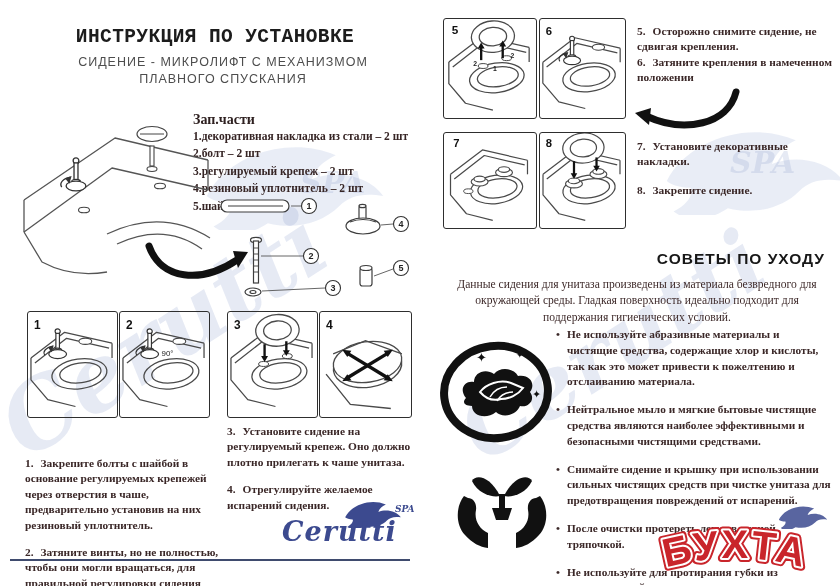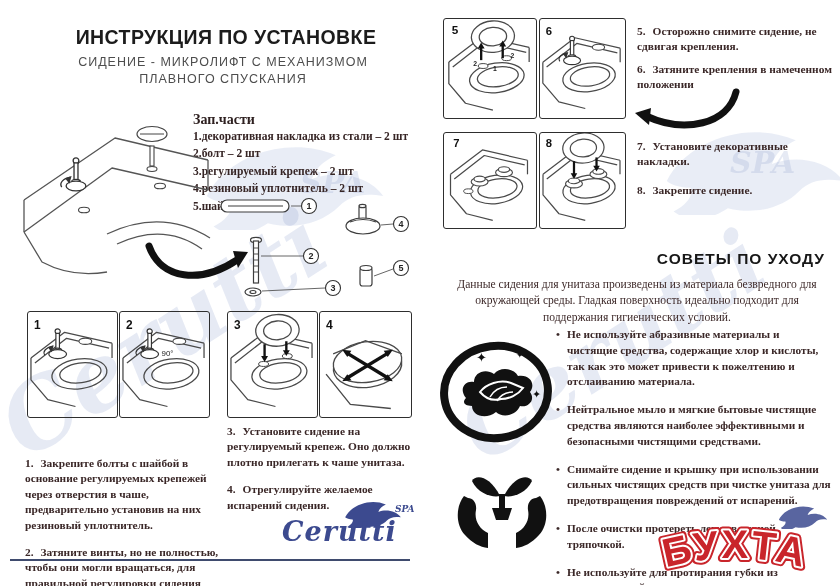--- a/index.html
+++ b/index.html
@@ -74,21 +74,21 @@
   <div class="wm wm-rot" style="left:440px;top:295px;font-size:86px;">Cerutti</div>
   <div class="wm" style="left:300px;top:165px;font-size:30px;">SPA</div>
   <div class="wm" style="left:730px;top:145px;font-size:30px;">SPA</div>
   <svg class="abs" style="left:200px;top:135px;z-index:0" width="190" height="95" viewBox="0 0 56 28">
     <use href="#dolphin" fill="rgba(120,145,200,0.16)"></use>
   </svg>
   <svg class="abs" style="left:660px;top:120px;z-index:0" width="190" height="95" viewBox="0 0 56 28">
     <use href="#dolphin" fill="rgba(120,145,200,0.16)"></use>
   </svg>
 
-  <div class="abs z1 title" style="left:36px;top:26px;width:380px;">ИНСТРУКЦИЯ ПО УСТАНОВКЕ</div>
+  <div class="abs z1 title" style="left:25px;top:26px;width:380px;font-family:Liberation Mono, monospace;">ИНСТРУКЦИЯ ПО УСТАНОВКЕ</div>
   <div class="abs z1 subtitle" style="left:68px;top:54px;width:310px;">СИДЕНИЕ - МИКРОЛИФТ С МЕХАНИЗМОМ ПЛАВНОГО СПУСКАНИЯ</div>
 
   <div class="abs z1 serif" style="left:193px;top:112px;width:225px;">
     <div class="parts-head">Зап.части</div>
     <div class="parts-item">1.декоративная накладка из стали – 2 шт</div>
     <div class="parts-item">2.болт – 2 шт</div>
     <div class="parts-item">3.регулируемый крепеж – 2 шт</div>
     <div class="parts-item">4.резиновый уплотнитель – 2 шт</div>
     <div class="parts-item">5.шайба – 2 шт</div>
   </div>
@@ -271,21 +271,21 @@
       <use href="#cap" transform="translate(62,44)"></use>
       <path d="M36 30 V45" stroke="#111" stroke-width="2.4"></path>
       <polygon points="36,49 32.5,43 39.5,43" fill="#111"></polygon>
       <path d="M60 26 V37" stroke="#111" stroke-width="2.4"></path>
       <polygon points="60,41 56.5,35 63.5,35" fill="#111"></polygon>
       <text x="6" y="15" font-size="12" font-weight="bold" fill="#111">8</text>
     </svg>
   </div>
 
   <div class="abs z1" style="left:637px;top:24px;width:198px;">
-    <p class="step" style="margin-bottom:7px"><span class="n">5.</span><span>Осторожно снимите сидение, не сдвигая крепления.</span></p>
+    <p class="step" style="margin-bottom:0"><span class="n">5.</span><span>Осторожно снимите сидение, не сдвигая крепления.</span></p>
     <p class="step"><span class="n">6.</span><span>Затяните крепления в намеченном положении</span></p>
   </div>
   <svg class="abs z1" style="left:630px;top:84px;" width="112" height="58" viewBox="0 0 112 58">
     <path d="M106 8 C 98 40 55 50 16 32" fill="none" stroke="#111" stroke-width="7" stroke-linecap="round"></path>
     <polygon points="5,29 21,24 19,41" fill="#111"></polygon>
   </svg>
   <div class="abs z1" style="left:637px;top:139px;width:198px;">
     <p class="step" style="margin-bottom:13px"><span class="n">7.</span><span>Установите декоративные накладки.</span></p>
     <p class="step"><span class="n">8.</span><span>Закрепите сидение.</span></p>
   </div>

